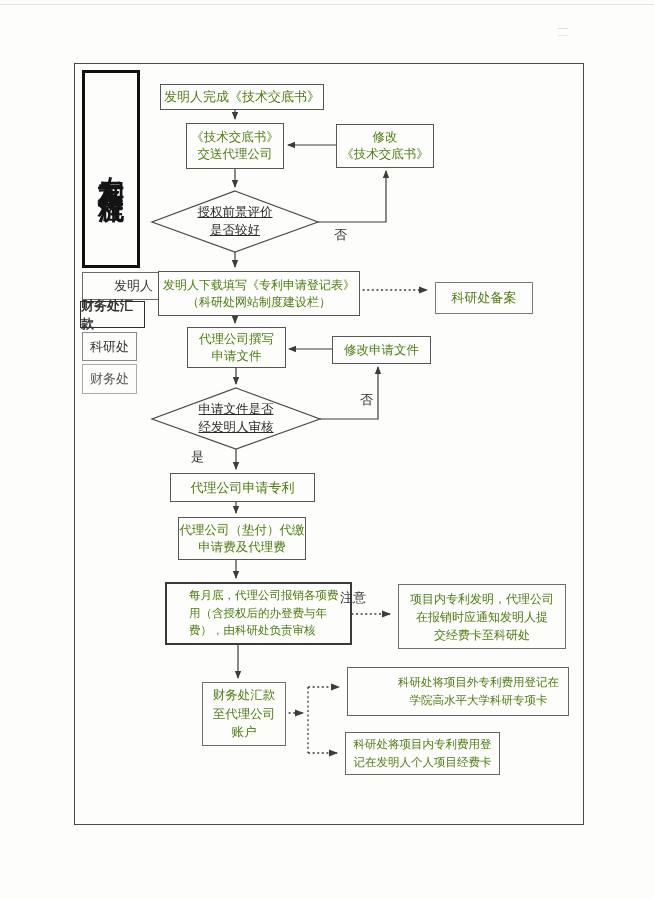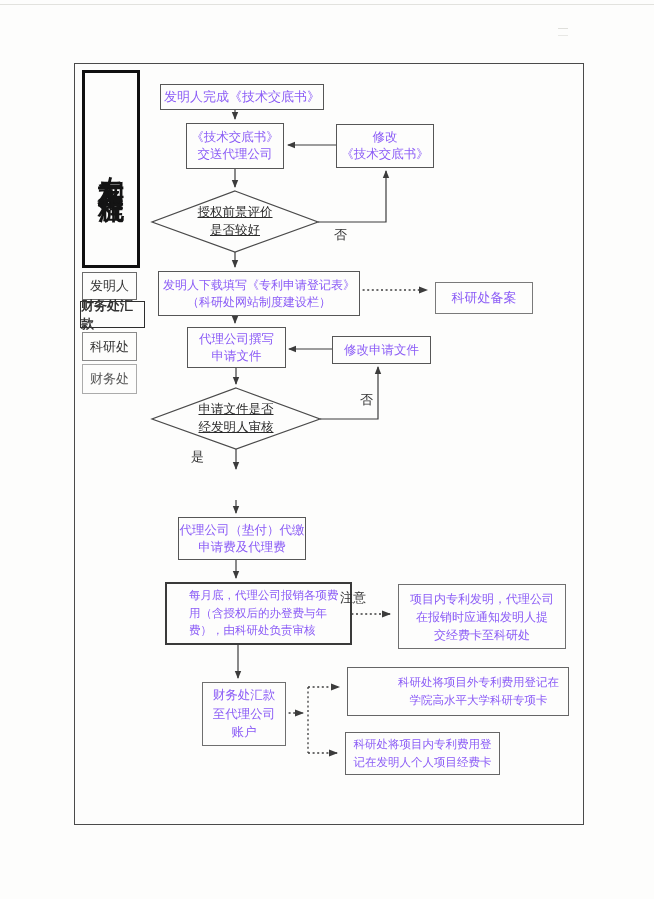--- a/index.html
+++ b/index.html
@@ -15,32 +15,32 @@
 
   
   .v-title{position:absolute;left:82px;top:70px;width:52px;height:192px;border:3px solid #101010;
            display:flex;align-items:center;justify-content:center;background:#fdfdfc;
            writing-mode:vertical-rl;text-orientation:upright;font-size:26px;font-weight:bold;
            letter-spacing:5px;color:#141414;}
 
   
   .role{position:absolute;display:flex;align-items:center;justify-content:center;
         font-size:13px;background:#fdfdfc;color:#333;}
-  .role-1{left:82px;top:272px;width:53px;height:26px;border:1px solid #6a6a6a;}
+  .role-1{left:82px;top:272px;width:53px;height:26px;border:1px solid #6a6a6a;padding-left:24px;}
   .role-2{left:80px;top:301px;width:63px;height:25px;border:1.5px solid #2e2e2e;font-weight:bold;}
   .role-3{left:82px;top:332px;width:53px;height:27px;border:1px solid #8a8a8a;}
   .role-4{left:82px;top:364px;width:53px;height:28px;border:1px solid #ababab;color:#555;}
 
   
   svg.edges{position:absolute;left:0;top:0;width:654px;height:899px;z-index:1;}
 
   
   .node{position:absolute;z-index:2;display:flex;align-items:center;justify-content:center;
         text-align:center;background:#fdfdfc;border:1px solid #565656;
-        white-space:pre-line;line-height:1.35;color:#8b5cf6;}
+        white-space:pre-line;line-height:1.35;color:#4d7c0f;}
   .dtext{position:absolute;z-index:2;display:flex;align-items:center;justify-content:center;
          text-align:center;white-space:pre-line;line-height:1.4;background:transparent;text-decoration:underline;}
   .lbl{position:absolute;z-index:2;font-size:13px;color:#333;background:transparent;}
 
   .n-a{left:160px;top:84px;width:162px;height:24px;font-size:13px;}
   .n-b{left:186px;top:123px;width:96px;height:44px;font-size:12.5px;border-width:1.5px;}
   .n-c{left:336px;top:124px;width:96px;height:42px;font-size:12.5px;}
   .n-e{left:158px;top:271px;width:200px;height:43px;font-size:12px;}
   .n-f{left:435px;top:282px;width:96px;height:30px;font-size:13px;border-color:#7a7a7a;}
   .n-g{left:187px;top:327px;width:97px;height:39px;font-size:12.5px;border-width:1.5px;}
@@ -122,20 +122,21 @@
   <div class="dtext d1">授权前景评价
 是否较好</div>
   <div class="node n-e">发明人下载填写《专利申请登记表》
 （科研处网站制度建设栏）</div>
   <div class="node n-f">科研处备案</div>
   <div class="node n-g">代理公司撰写
 申请文件</div>
   <div class="node n-h">修改申请文件</div>
   <div class="dtext d2">申请文件是否
 经发明人审核</div>
+  <div class="node n-i">代理公司申请专利</div>
   <div class="node n-j">代理公司（垫付）代缴
 申请费及代理费</div>
   <div class="node n-k">每月底，代理公司报销各项费
 用（含授权后的办登费与年
 费），由科研处负责审核</div>
   <div class="node n-l">项目内专利发明，代理公司
 在报销时应通知发明人提
 交经费卡至科研处</div>
   <div class="node n-m">财务处汇款
 至代理公司

